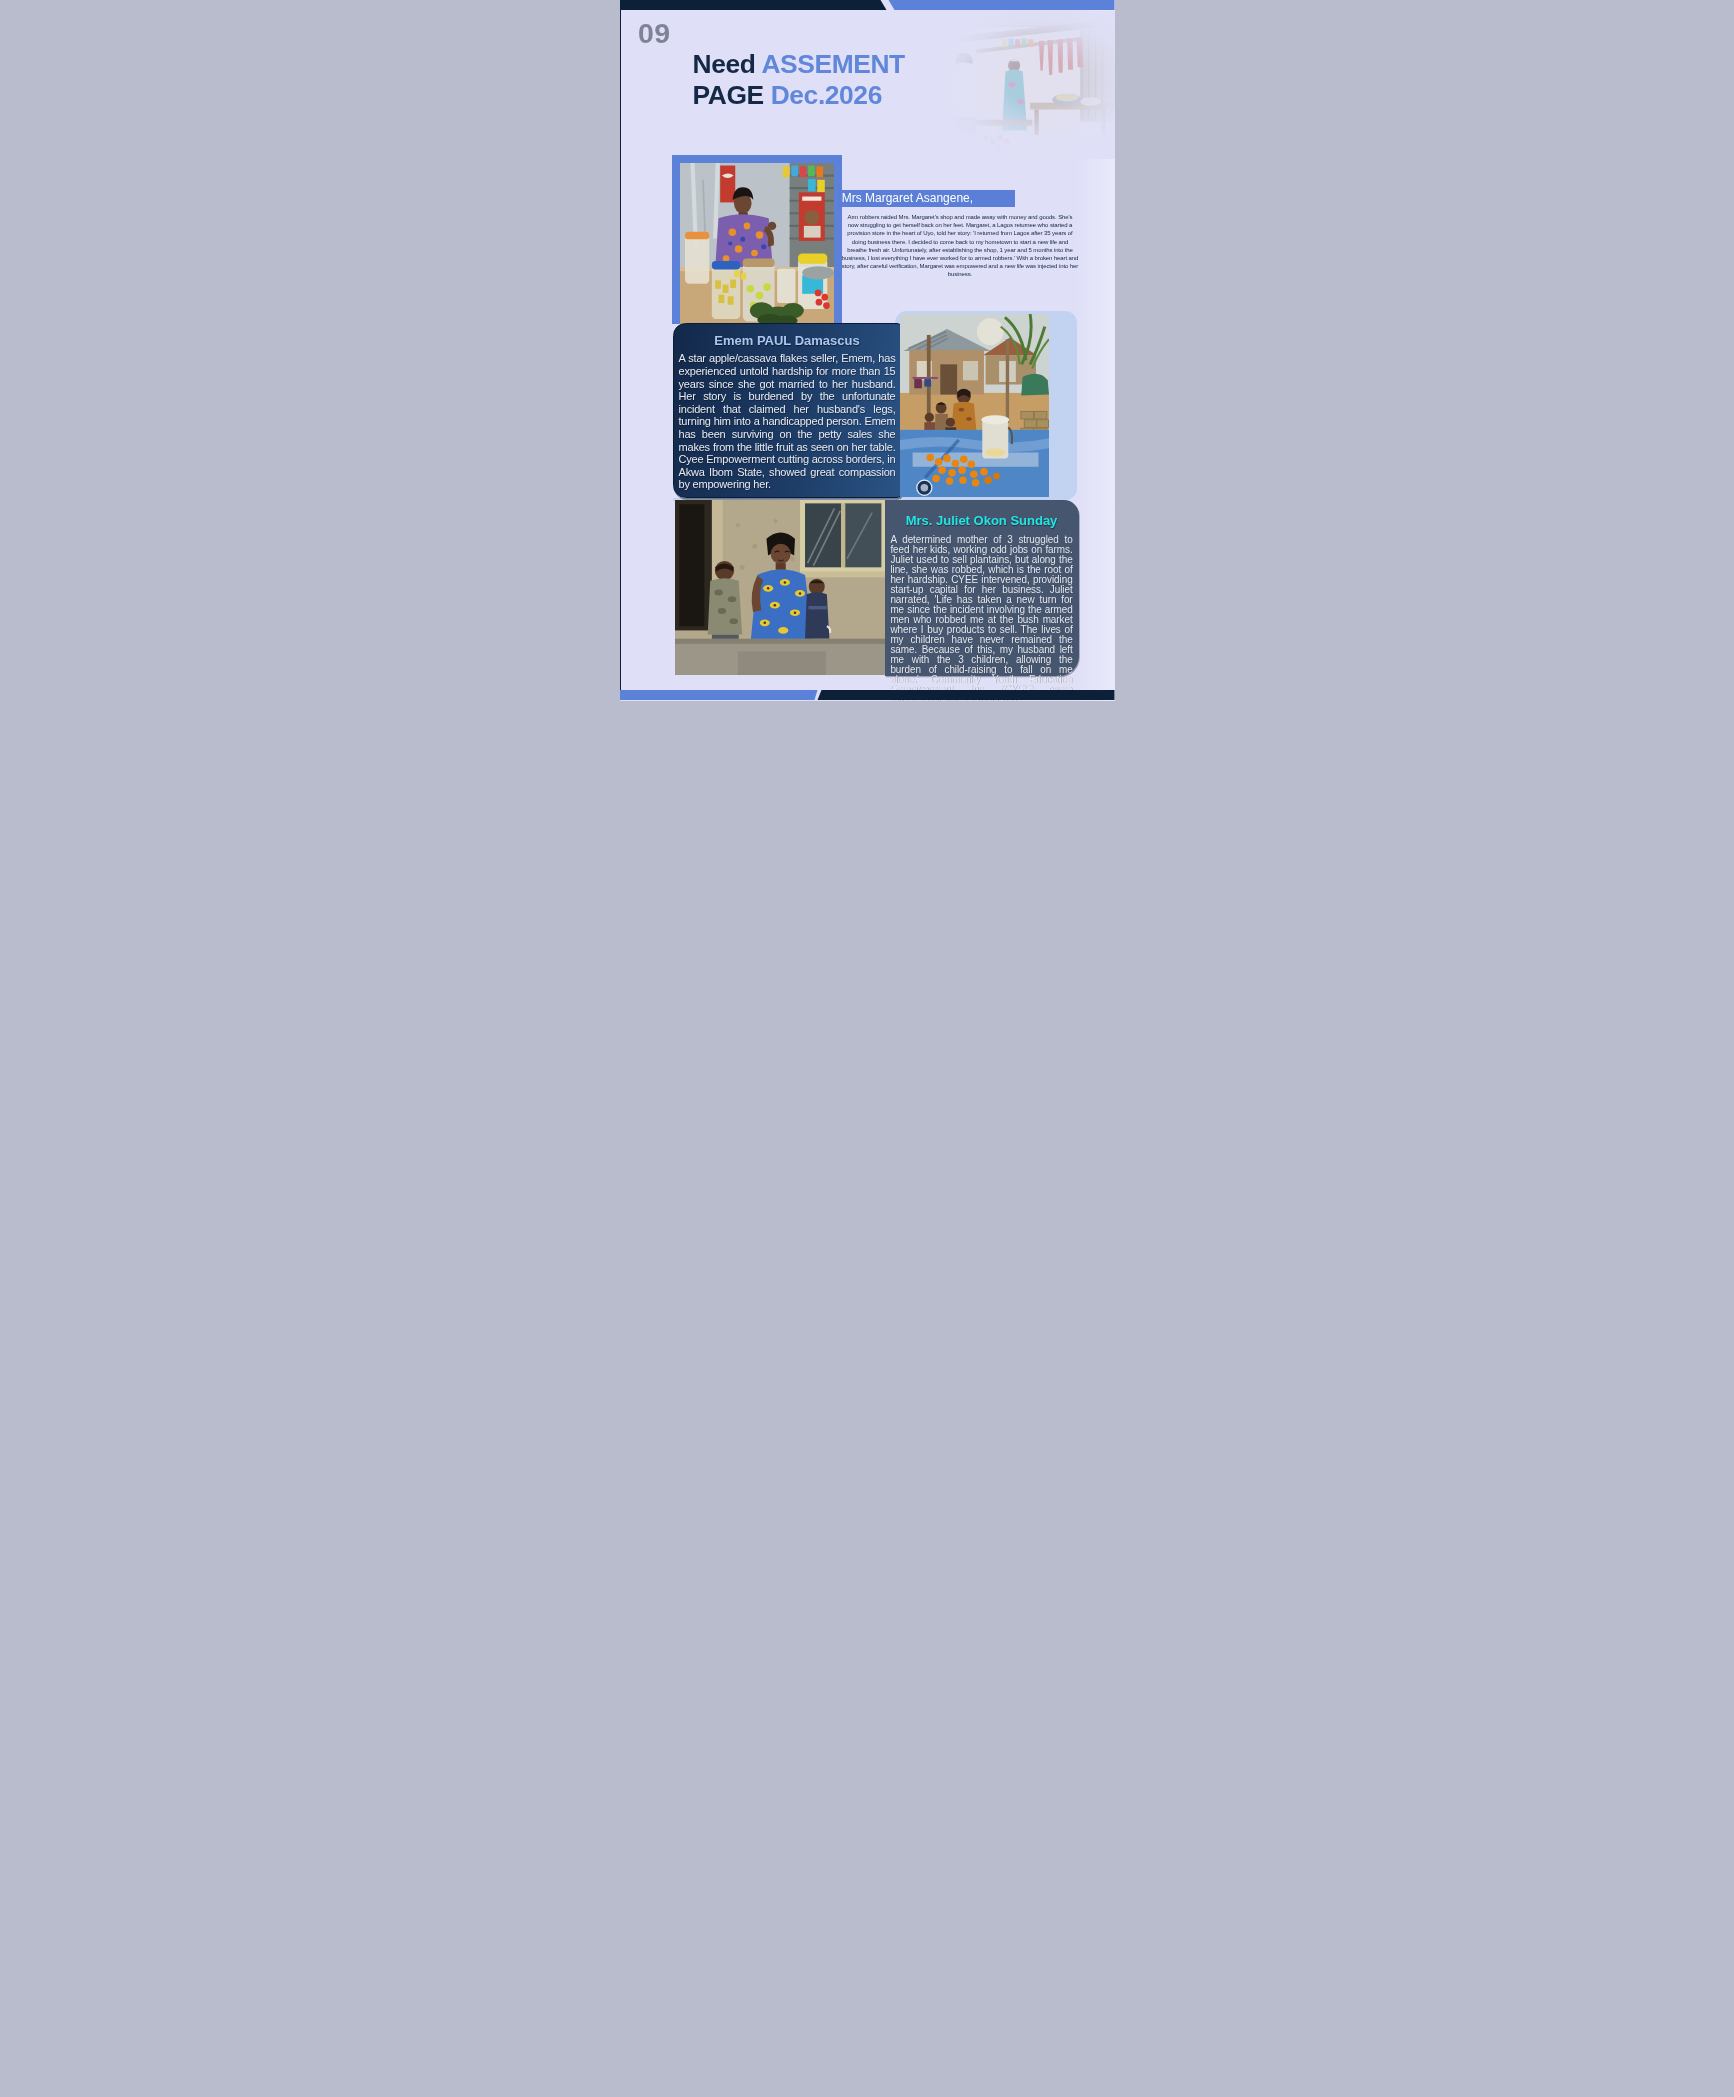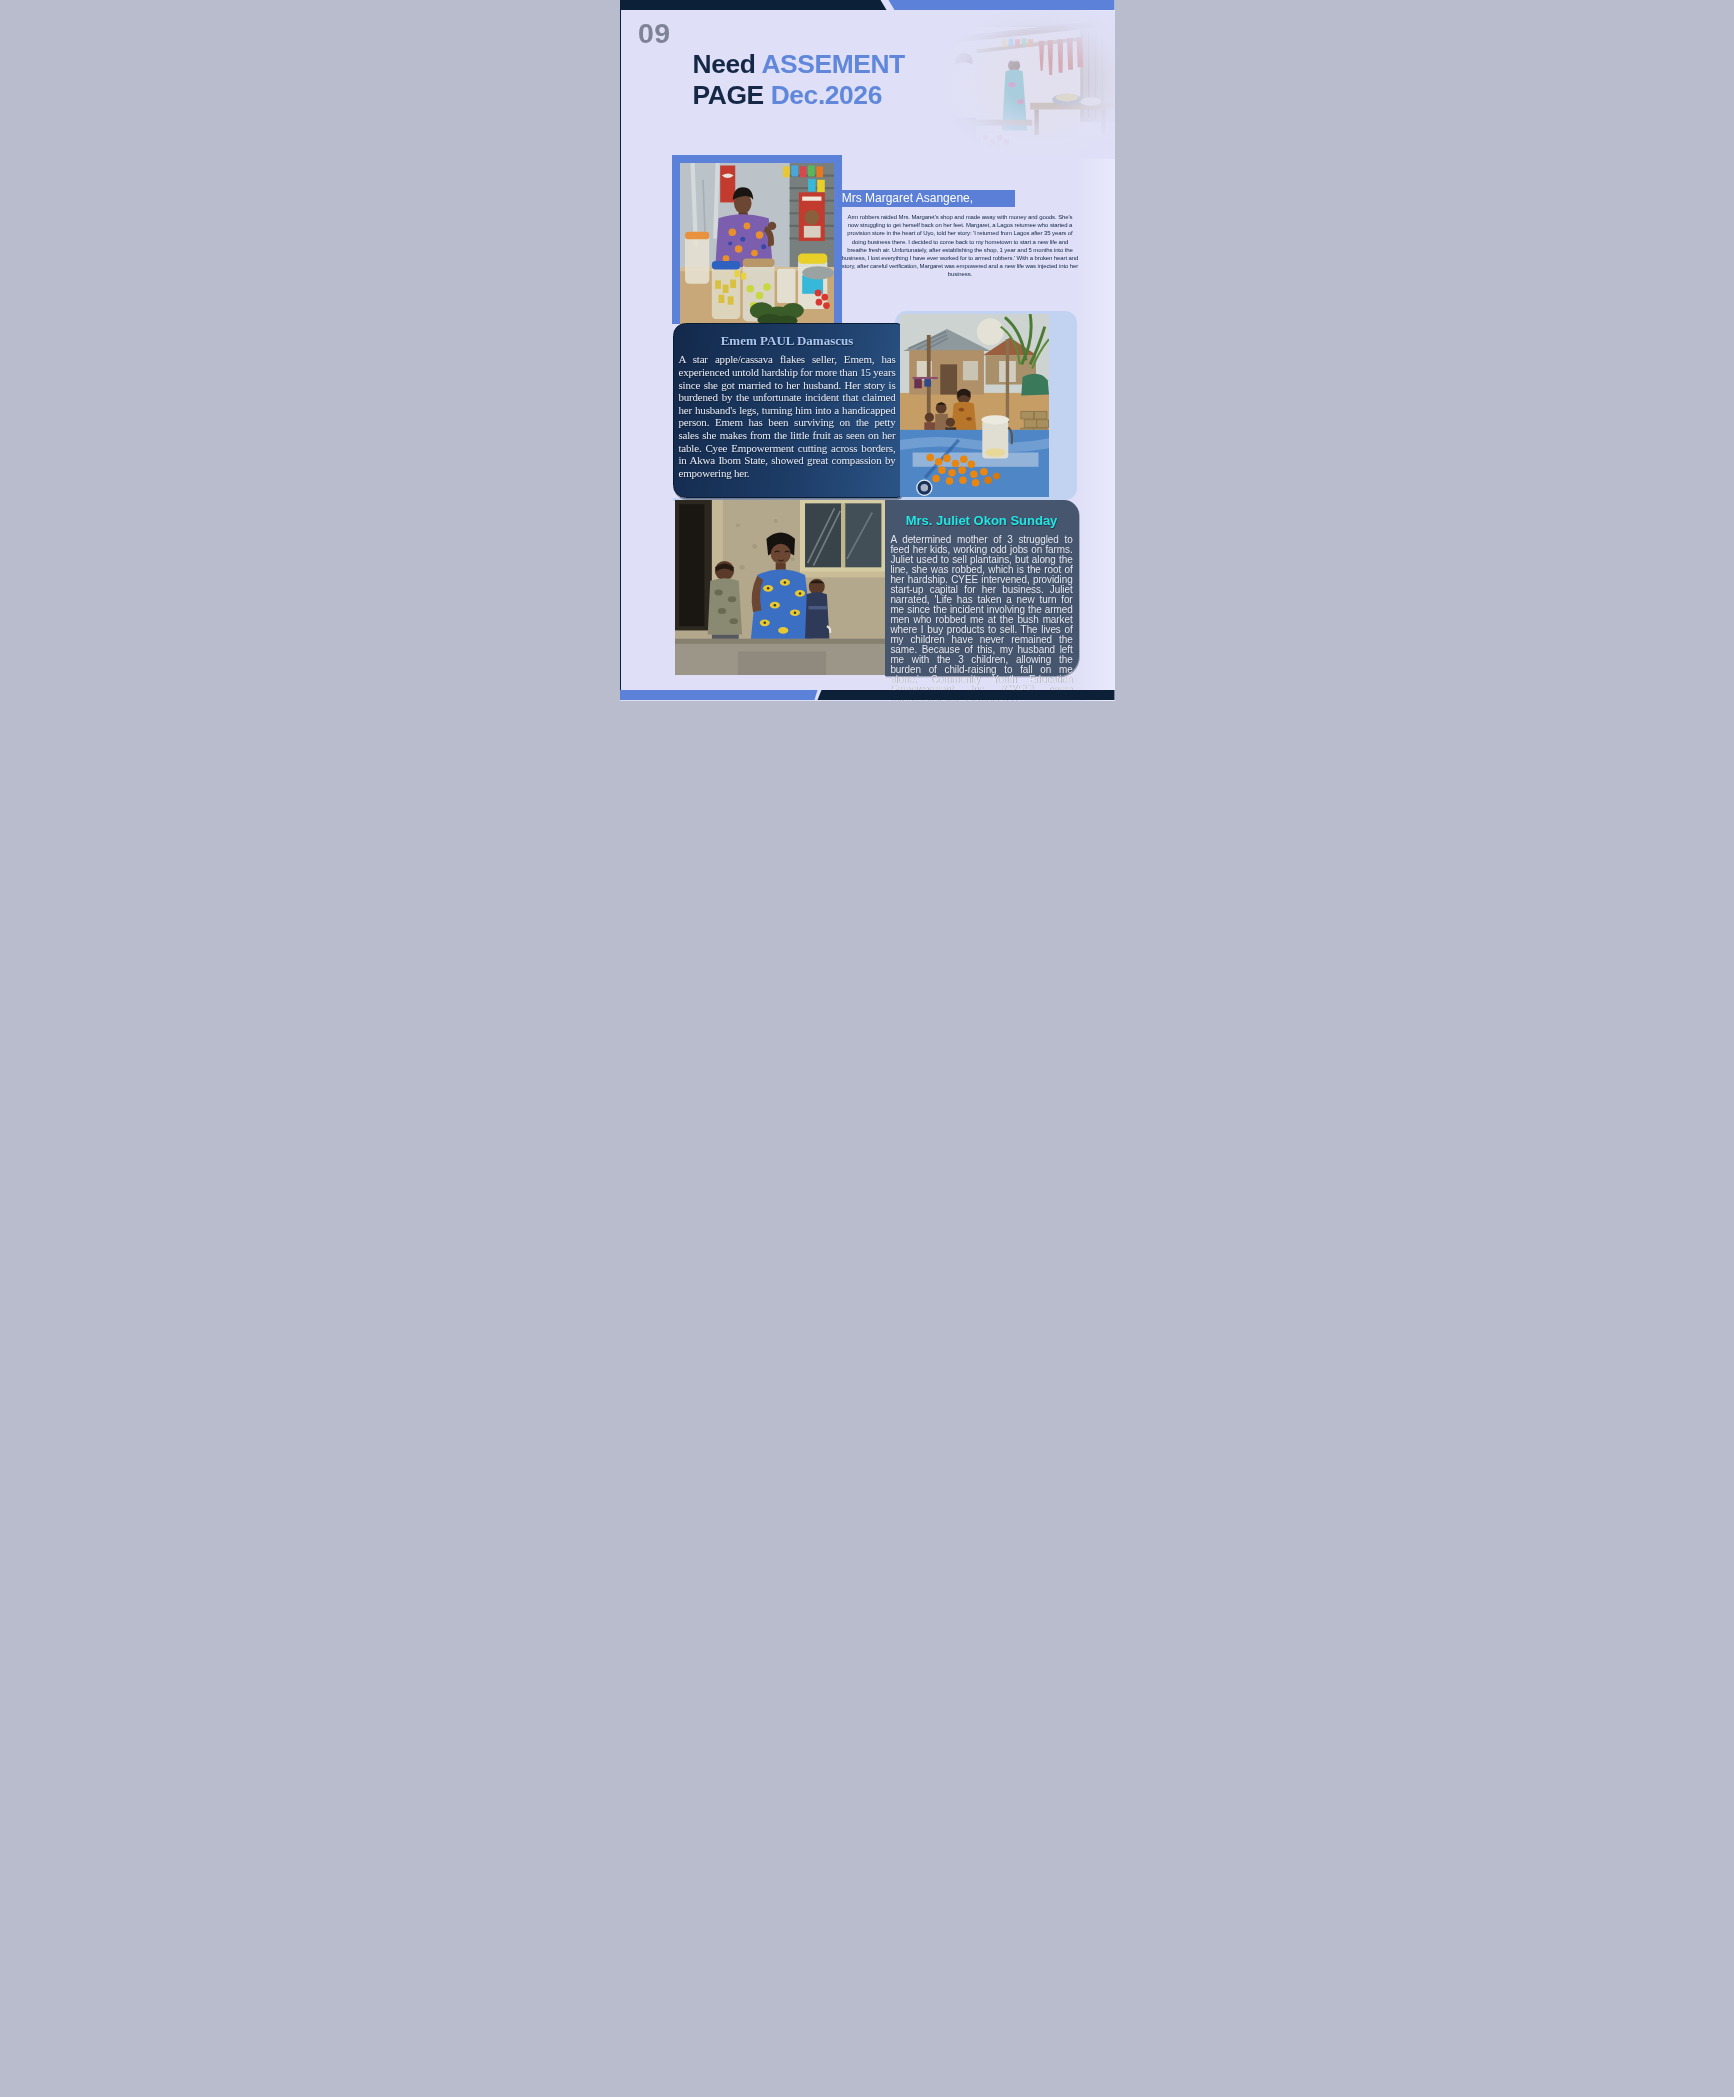--- a/index.html
+++ b/index.html
@@ -46,21 +46,21 @@
     font-size:6px;line-height:8.2px;color:var(--body-navy);letter-spacing:-0.1px;}
 
   
   .emem-frame{position:absolute;left:275px;top:311px;width:182px;height:189px;background:var(--frame-light-blue);
     border-radius:11.7px 11.7px 11.7px 4.2px;}
   .emem-strip{position:absolute;left:53px;top:498px;width:229px;height:2.5px;background:var(--frame-light-blue);}
   .emem-panel{position:absolute;left:53px;top:323px;width:229px;height:175px;
     background:linear-gradient(100deg, var(--emem-panel-dark) 0%, #1d3c66 55%, var(--emem-panel-light) 100%);
     border:0.8px solid var(--emem-border);
     border-radius:12.6px 5px 5px 12.6px;
-    box-shadow:0.8px 1.7px 0 rgba(8,16,32,.45);font-family:Liberation Serif, serif;}
+    box-shadow:0.8px 1.7px 0 rgba(8,16,32,.45);}
   .emem-heading{margin-top:9.2px;text-align:center;font-size:13px;font-weight:700;
     color:var(--emem-heading-blue);letter-spacing:0;text-shadow:0.4px 0.8px 0.8px rgba(0,0,0,.5);}
   .emem-para{margin:4.2px 5px 0 5px;text-align:justify;font-size:11px;line-height:12.6px;
     color:var(--panel-text-light);letter-spacing:-0.2px;text-shadow:0.4px 0.8px 0.8px rgba(0,0,0,.4);}
   .emem-photo{position:absolute;left:280px;top:314px;width:149px;height:183px;}
   .emem-photo svg{width:100%;height:100%;display:block;}
 
   
   .juliet-photo{position:absolute;left:55px;top:500px;width:211px;height:175px;}
   .juliet-photo svg{width:100%;height:100%;display:block;}

